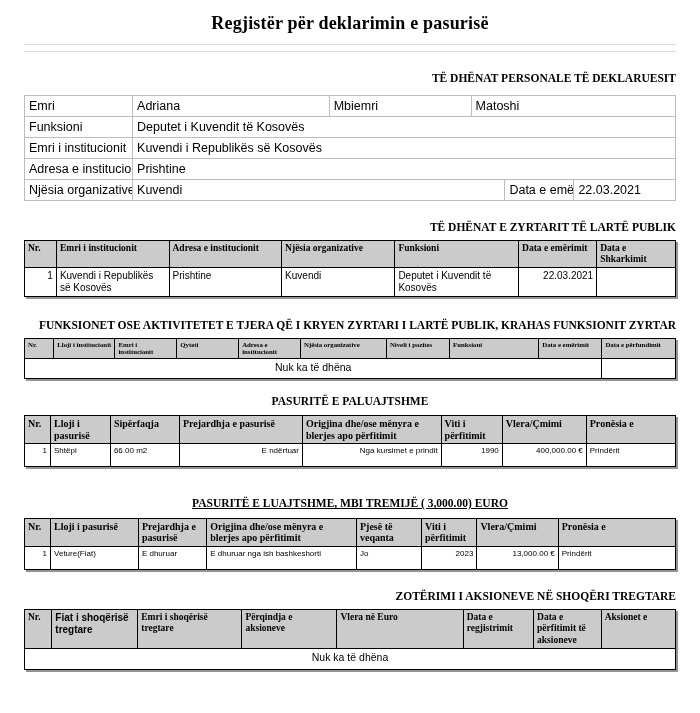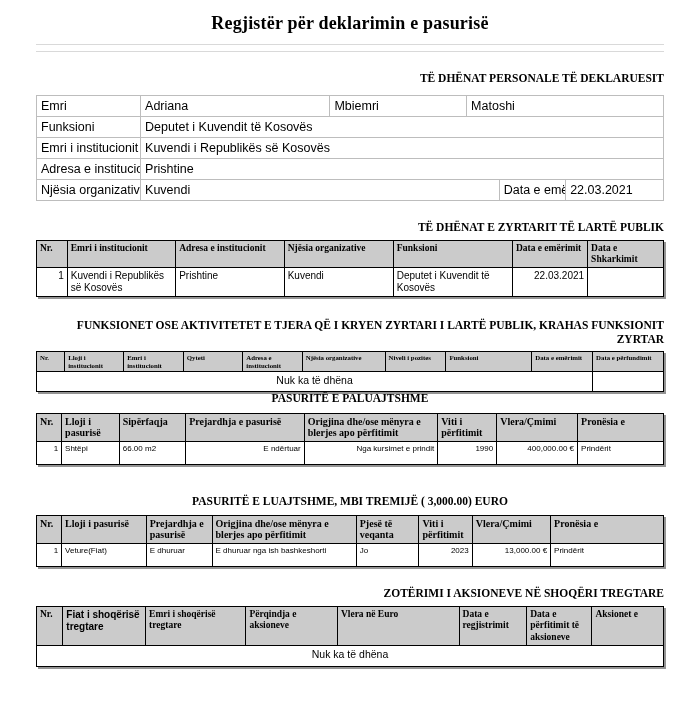--- a/index.html
+++ b/index.html
@@ -1,23 +1,23 @@
 <!DOCTYPE html>
 <html><head>
 <meta charset="utf-8">
 <style>
   html,body{margin:0;padding:0;background:#ffffff;}
   body{width:700px;height:713px;overflow:hidden;font-family:"Liberation Serif",serif;color:#000;}
-  .doc{padding:0 36px;}
+  .doc{padding:0 24px;}
   .title{margin-top:13px;text-align:center;font-size:18px;font-weight:bold;letter-spacing:.2px;}
   .rule{height:1px;background:#d9d9d9;margin-top:10px;}
   .rule2{height:1px;background:#d9d9d9;margin-top:6px;}
   .subtitle{margin-top:10px;text-align:center;font-size:12px;font-weight:bold;}
   .section-heading{text-align:center;font-size:11.5px;font-weight:bold;line-height:1.15;}
-  .mt20{margin-top:20px;text-align:right;} .mt16{margin-top:0;} .mt22{margin-top:22px;text-align:right;} .mt30{margin-top:30px;}
+  .mt20{margin-top:20px;text-align:right;} .mt16{margin-top:16px;} .mt22{margin-top:22px;text-align:right;} .mt30{margin-top:30px;text-decoration:underline;}
 
   table{border-collapse:collapse;width:100%;table-layout:fixed;}
 
   
   .personal-table{margin-top:10px;}
   .personal-table td{border:1px solid #bdbdbd;padding:2px 4px;height:16px;font-size:12.5px;
     overflow:hidden;white-space:nowrap;vertical-align:middle;}
   .personal-table .lbl{font-family:Liberation Sans, sans-serif;}
   .personal-table .val{font-family:"Liberation Sans",sans-serif;}
 

